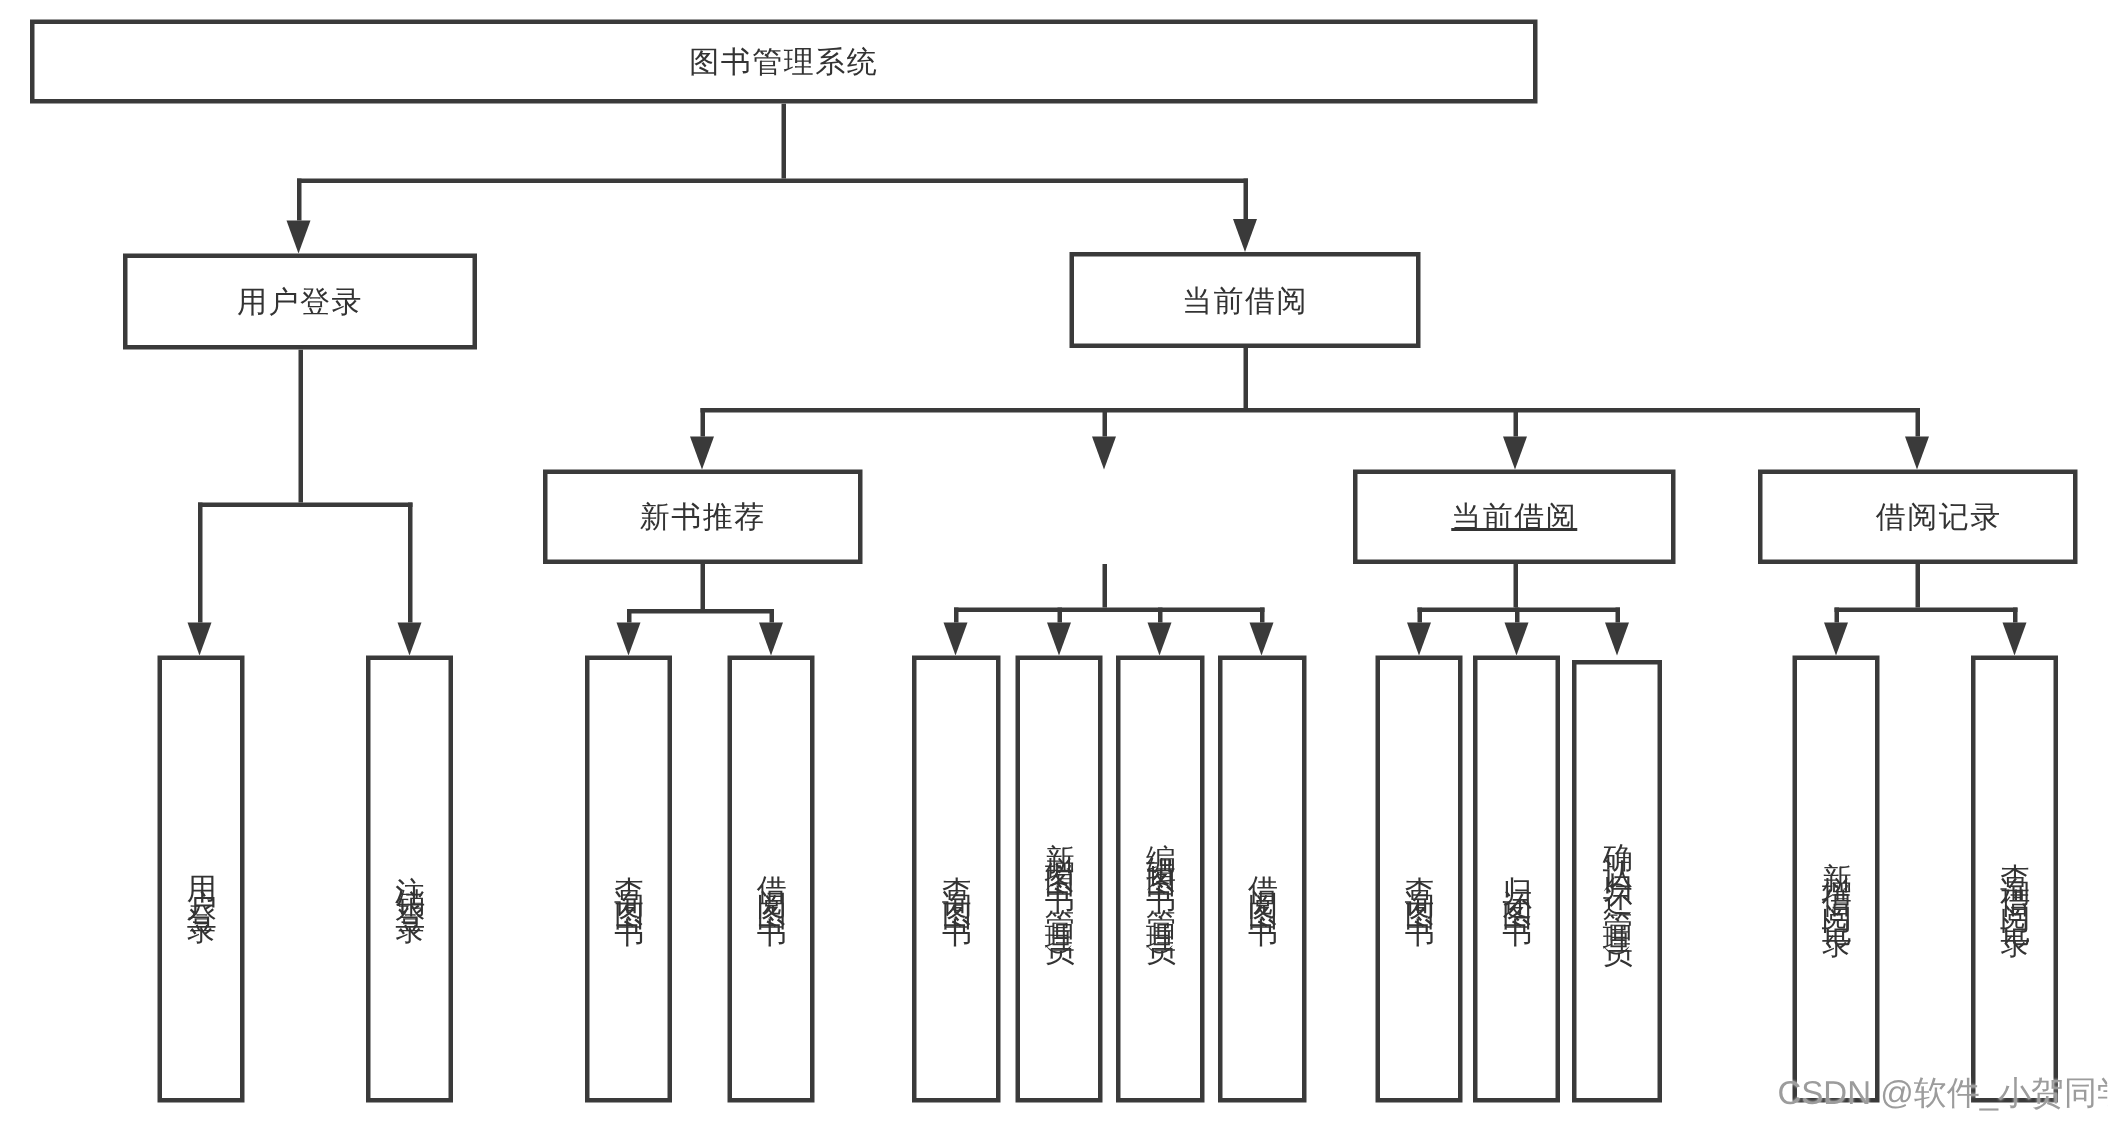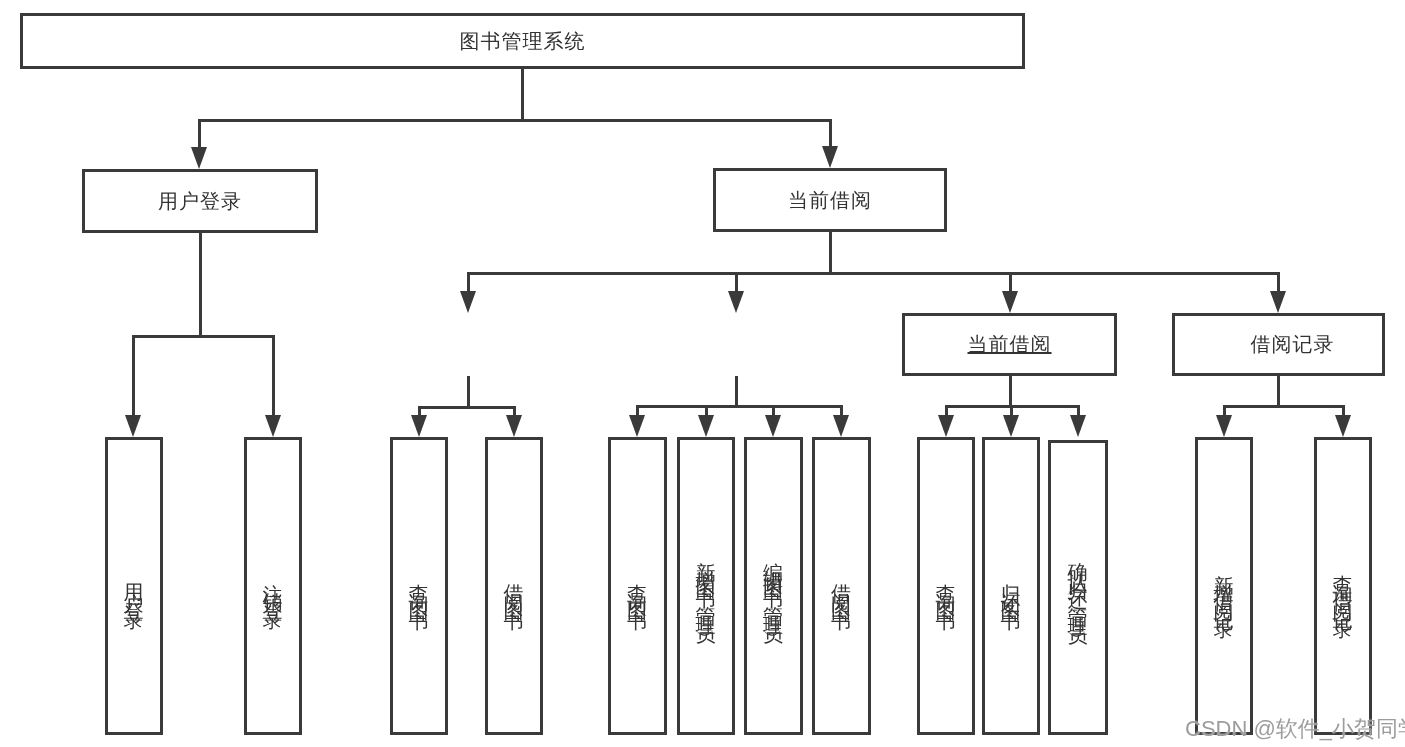--- a/index.html
+++ b/index.html
@@ -88,20 +88,23 @@
   <div class="varrow" style="left:131.5px; top:335px; height:80px;"></div>
   <div class="varrow" style="left:271.5px; top:335px; height:80px;"></div>
 
   <div class="vline" style="left:828.5px; top:232px; height:40px;"></div>
   <div class="hline" style="left:466.5px; top:272px; width:813px;"></div>
   <div class="varrow" style="left:466.5px; top:272px; height:19px;"></div>
   <div class="varrow" style="left:734.5px; top:272px; height:19px;"></div>
   <div class="varrow" style="left:1008.5px; top:272px; height:19px;"></div>
   <div class="varrow" style="left:1276.5px; top:272px; height:19px;"></div>
 
+  <div class="box lvl" style="left:362px; top:313px; width:213px; height:63px;">
+    <span>新书推荐</span>
+  </div>
   <div class="box lvl" style="left:902px; top:313px; width:215px; height:63px;text-decoration:underline;">
     <span>当前借阅</span>
   </div>
   <div class="box lvl" style="left:1172px; top:313px; width:213px; height:63px;padding-left:28px;">
     <span>借阅记录</span>
   </div>
 
   <div class="vline" style="left:466.5px; top:376px; height:30px;"></div>
   <div class="hline" style="left:417.5px; top:406px; width:98px;"></div>
   <div class="varrow" style="left:417.5px; top:406px; height:9px;"></div>

